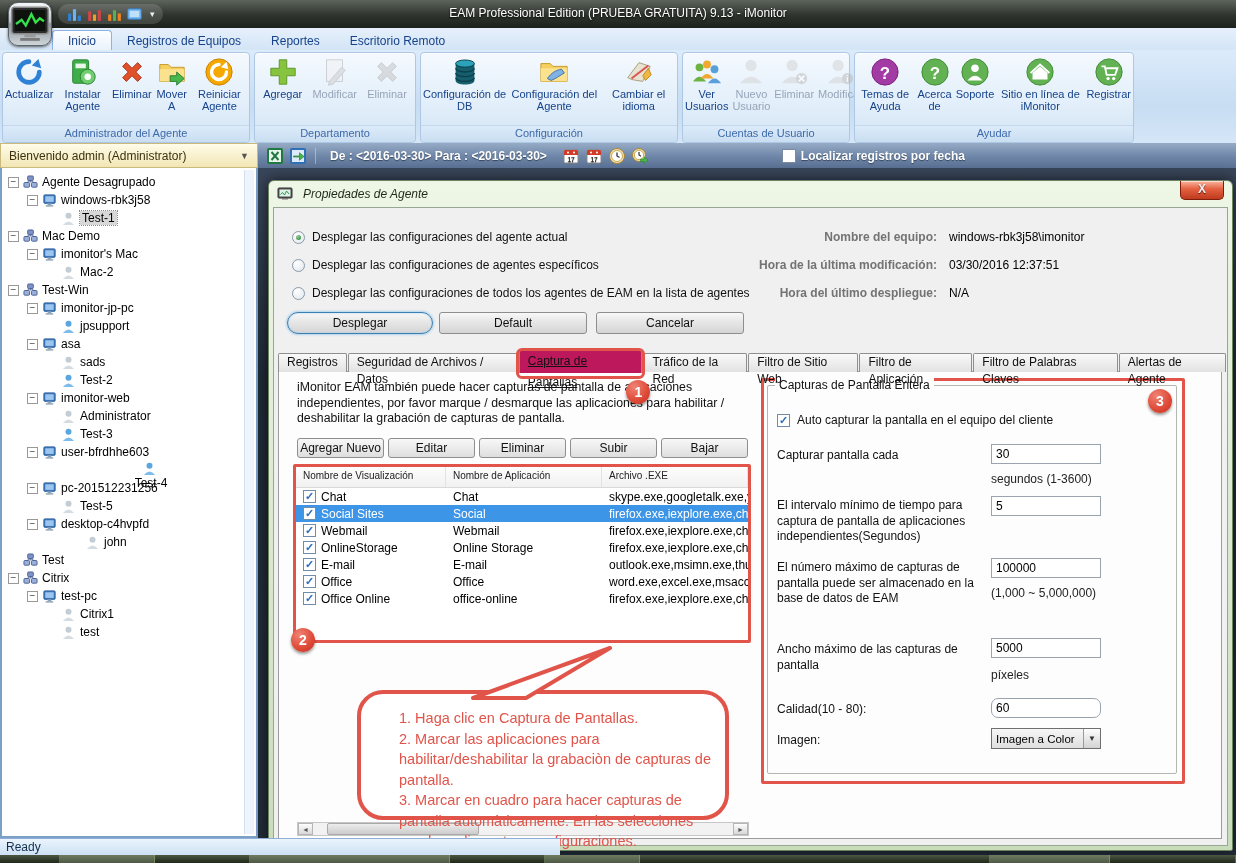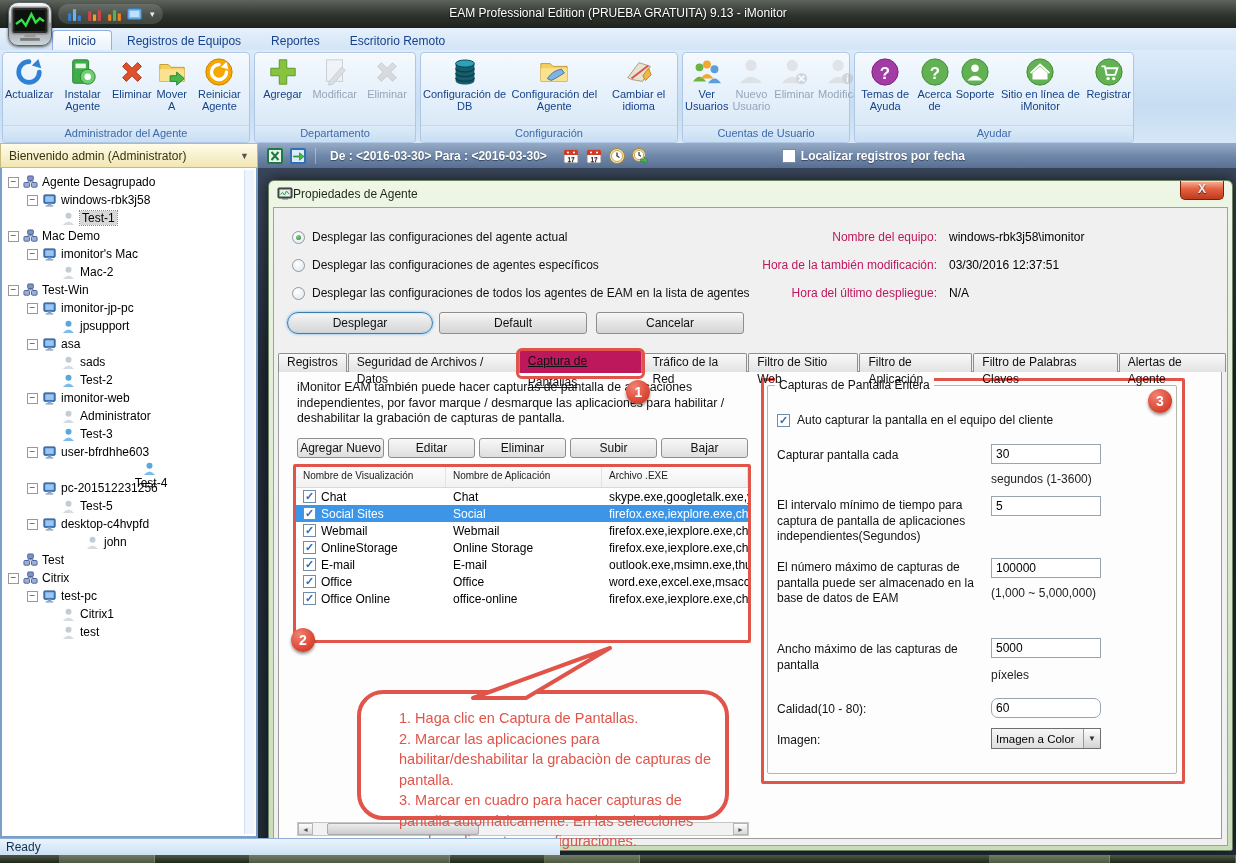--- a/index.html
+++ b/index.html
@@ -81,36 +81,36 @@
     font-size:12px;color:#14304e;padding:1px 6px;}
   .taskbar{position:absolute;left:0;top:855px;width:100%;height:8px;z-index:70;display:flex;
     background:linear-gradient(#4c5642,#20281a);}
   .tseg{height:100%;border-right:1px solid rgba(170,210,130,.35);box-sizing:border-box;}
   .tseg.lit{background:rgba(215,235,190,.25);}
 
   
   .dlg{position:absolute;left:268px;top:180px;width:965px;height:671px;z-index:40;box-sizing:border-box;
     background:linear-gradient(#eef6e6,#c9dcba);border:1px solid #6d8260;border-radius:6px 6px 2px 2px;
     box-shadow:0 0 14px rgba(0,0,0,.65);}
-  .dlg-title{position:absolute;top:0;left:0;right:0;height:26px;display:flex;align-items:center;gap:0;
-    padding-left:8px;font-size:12px;color:#1e2a17;}
+  .dlg-title{position:absolute;top:0;left:0;right:0;height:26px;display:flex;align-items:center;gap:10px;
+    padding-left:8px;font-size:12px;color:#1e2a17;font-style:italic;}
   .dlg-title .dicon{width:16px;height:16px;}
   .dlg-close{position:absolute;top:0;right:8px;width:44px;height:19px;box-sizing:border-box;
     background:linear-gradient(#f9b59e,#e4603f 45%,#bf3a1e);border:1px solid #7d1f0b;border-top:none;
     border-radius:0 0 5px 5px;color:#eef0f5;font-weight:bold;font-size:12px;line-height:17px;text-align:center;
     text-shadow:0 1px 1px #5e1505;box-shadow:inset 0 1px 0 rgba(255,255,255,.55);cursor:default;}
   .dlg-body{position:absolute;left:4px;right:4px;top:26px;bottom:4px;background:#f0f0f0;
     border:1px solid #98a78f;}
 
   .radio-row{position:absolute;left:18px;display:flex;align-items:center;gap:7px;font-size:12px;color:#111;}
   .radio{width:13px;height:13px;border-radius:50%;box-sizing:border-box;border:1px solid #8a9aa8;
     background:radial-gradient(circle at 35% 30%,#fff,#dfe6ec);flex:none;position:relative;}
   .radio.sel::after{content:"";position:absolute;left:3px;top:3px;width:5px;height:5px;border-radius:50%;
     background:radial-gradient(circle at 35% 30%,#8fd08f,#2f7d3a);}
-  .ilabel{position:absolute;left:448px;width:215px;text-align:right;font-size:12px;color:#be185d;}
+  .ilabel{position:absolute;left:448px;width:215px;text-align:right;font-size:12px;color:#737373;font-weight:bold;}
   .ivalue{position:absolute;left:675px;font-size:12px;color:#000;}
 
   .abtn{position:absolute;top:104px;height:22px;box-sizing:border-box;border:1px solid #8e8e8e;border-radius:3px;
     background:linear-gradient(#f8f8f8,#e6e6e6 45%,#d5d5d5);font-size:12px;color:#111;text-align:center;
     line-height:20px;cursor:default;}
   .abtn.focus{border:1px solid #3c7fb1;box-shadow:0 0 3px #6db3e8, inset 0 0 2px #9ccdf0;}
 
   .dtabs{position:absolute;left:4px;top:141px;height:23px;display:flex;align-items:flex-end;z-index:6;}
   .dtab{height:18px;line-height:17px;padding:0 8px;font-size:12px;color:#111;margin-right:1px;cursor:default;
     background:linear-gradient(#f9f9f9,#e2e2e2);border:1px solid #8e8e8e;border-bottom:none;border-radius:2px 2px 0 0;}
@@ -833,21 +833,21 @@
       <span class="radio"></span>
       <span>Desplegar las configuraciones de agentes específicos</span>
     </div>
     <div class="radio-row" style="top:78px;">
       <span class="radio"></span>
       <span>Desplegar las configuraciones de todos los agentes de EAM en la lista de agentes</span>
     </div>
 
     <div class="ilabel" style="top:22px;">Nombre del equipo:</div>
     <div class="ivalue" style="top:22px;">windows-rbk3j58\imonitor</div>
-    <div class="ilabel" style="top:50px;">Hora de la también modificación:</div>
+    <div class="ilabel" style="top:50px;">Hora de la última modificación:</div>
     <div class="ivalue" style="top:50px;">03/30/2016 12:37:51</div>
     <div class="ilabel" style="top:78px;">Hora del último despliegue:</div>
     <div class="ivalue" style="top:78px;">N/A</div>
 
     <div class="abtn focus" style="left:13px;width:146px;border-radius:11px;">Desplegar</div>
     <div class="abtn" style="left:165px;width:148px;">Default</div>
     <div class="abtn" style="left:322px;width:148px;">Cancelar</div>
 
     <div class="dtabs" id="dtabs">
         <div class="dtab"><span>Registros</span></div>

